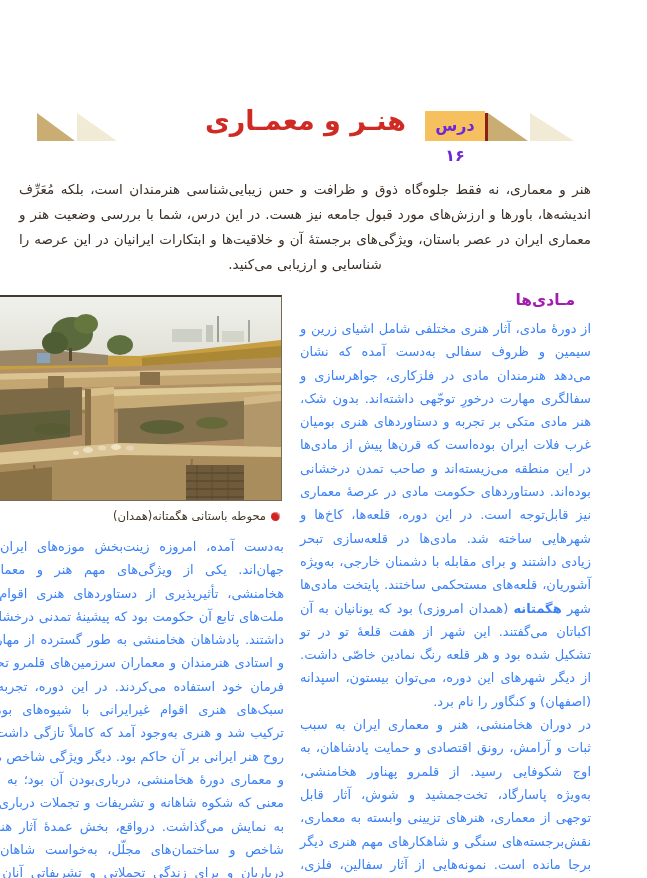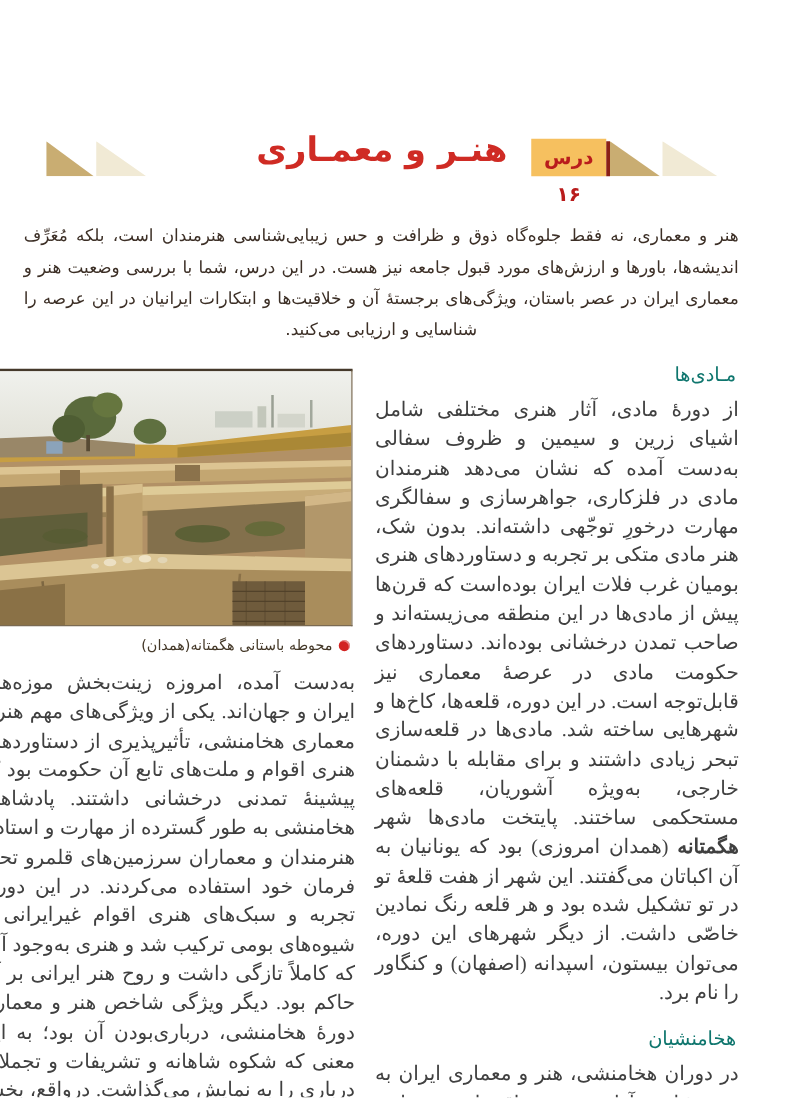--- a/index.html
+++ b/index.html
@@ -10,21 +10,21 @@
   }
 
   
   .tri-left { position:absolute; top:113px; left:37px; }
   .tri-left svg, .badge-row svg { display:block; }
   .badge-row {
     position:absolute; top:111px; right:37px;
     display:flex; direction:ltr; align-items:flex-end;
   }
   .lesson-badge {
-    width:60px; height:30px; background:#f6c05f; color:#b91c1c;
+    width:60px; height:30px; background:#f6c05f; color:#6d28d9;
     font-weight:bold; font-size:16px; line-height:30px;
     text-align:center; direction:rtl;
   }
   .badge-strip { width:3px; height:28px; background:#8a2016; }
   .page-title {
     position:absolute; top:105px; left:0; right:0; margin:0;
     text-align:center; color:#cf2b24; font-size:27px; font-weight:bold;
   }
 
   
@@ -32,26 +32,25 @@
     position:absolute; top:177px; right:20px; left:19px; margin:0;
     color:#3c2f26; font-size:13.5px; font-weight:normal; line-height:25px;
     text-align:justify; text-align-last:center;
   }
 
   
   .columns { position:absolute; top:291px; right:20px; display:flex; gap:16px; }
   .col-right { width:291px; flex:none; }
   .col-left  { width:300px; flex:none; }
 
-  .section-heading { margin:0 2px 8px; color:#0f766e; font-size:15.5px; font-weight:normal; }
+  .section-heading { margin:0 16px 8px; color:#a21caf; font-size:15.5px; font-weight:bold; }
   .section-heading.second { margin-top:16px; }
   .body-text {
-    margin:0; color:#404040; font-size:16px; line-height:23.3px;
+    margin:0; color:#3b82f6; font-size:13px; line-height:23.3px;
     text-align:justify;
-    font-family:Liberation Serif, serif;
   }
   .body-text.fill-last { text-align-last:justify; }
 
   
   .photo-figure { margin:4px 2px 0 7px;text-align:right; }
   .photo-frame {
     display:block; width:289px; height:203px;
     border:1px solid #7a6a52; border-top:2px solid #45392b;
   }
   .photo-figure figcaption {
@@ -86,21 +85,20 @@
   </div>
 
   <p class="intro">هنر و معماری، نه فقط جلوه‌گاه ذوق و ظرافت و حس زیبایی‌شناسی هنرمندان است، بلکه مُعَرِّف اندیشه‌ها، باورها و ارزش‌های مورد قبول جامعه نیز هست. در این درس، شما با بررسی وضعیت هنر و معماری ایران در عصر باستان، ویژگی‌های برجستهٔ آن و خلاقیت‌ها و ابتکارات ایرانیان در این عرصه را شناسایی و ارزیابی می‌کنید.</p>
 
   <div class="columns">
 
     <div class="col-right">
       <h2 class="section-heading">مـادی‌ها</h2>
       <p class="body-text"><span>از دورهٔ مادی، آثار هنری مختلفی شامل اشیای زرین و سیمین و ظروف سفالی به‌دست آمده که نشان می‌دهد هنرمندان مادی در فلزکاری، جواهرسازی و سفالگری مهارت درخورِ توجّهی داشته‌اند. بدون شک، هنر مادی متکی بر تجربه و دستاوردهای هنری بومیان غرب فلات ایران بوده‌است که قرن‌ها پیش از مادی‌ها در این منطقه می‌زیسته‌اند و صاحب تمدن درخشانی بوده‌اند. دستاوردهای حکومت مادی در عرصهٔ معماری نیز قابل‌توجه است. در این دوره، قلعه‌ها، کاخ‌ها و شهرهایی ساخته شد. مادی‌ها در قلعه‌سازی تبحر زیادی داشتند و برای مقابله با دشمنان خارجی، به‌ویژه آشوریان، قلعه‌های مستحکمی ساختند. پایتخت مادی‌ها شهر </span><b>هگمتانه</b><span> (همدان امروزی) بود که یونانیان به آن اکباتان می‌گفتند. این شهر از هفت قلعهٔ تو در تو تشکیل شده بود و هر قلعه رنگ نمادین خاصّی داشت. از دیگر شهرهای این دوره، می‌توان بیستون، اسپدانه (اصفهان) و کنگاور را نام برد.</span></p>
 
-      <h2 class="section-heading second">هخامنشیان</h2>
       <p class="body-text fill-last">در دوران هخامنشی، هنر و معماری ایران به سبب ثبات و آرامش، رونق اقتصادی و حمایت پادشاهان، به اوج شکوفایی رسید. از قلمرو پهناور هخامنشی، به‌ویژه پاسارگاد، تخت‌جمشید و شوش، آثار قابل توجهی از معماری، هنرهای تزیینی وابسته به معماری، نقش‌برجسته‌های سنگی و شاهکارهای مهم هنری دیگر برجا مانده است. نمونه‌هایی از آثار سفالین، فلزی، سنگی که از این مکان‌های تاریخی</p>
     </div>
 
     <div class="col-left">
       <figure class="photo-figure">
         <svg class="photo-frame" viewBox="0 0 289 203" preserveAspectRatio="none" role="img">
           <defs>
             <linearGradient id="sky" x1="0" x2="0" y1="0" y2="1">
               <stop offset="0" stop-color="#f0f1ed"></stop>
               <stop offset="1" stop-color="#dcdbcf"></stop>

